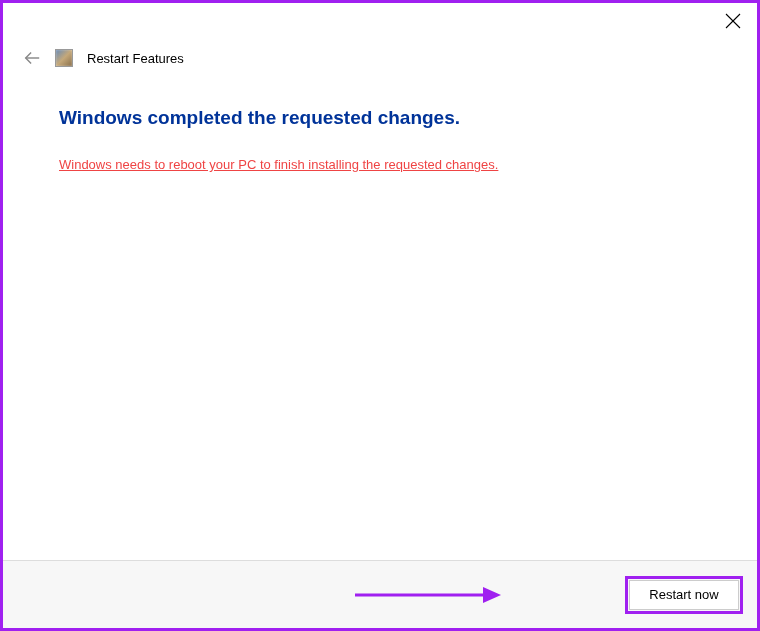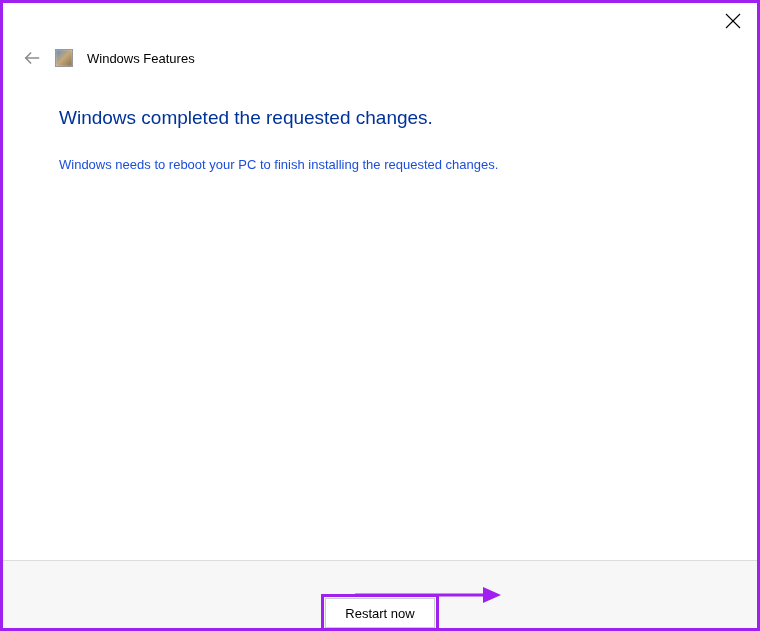--- a/index.html
+++ b/index.html
@@ -57,38 +57,38 @@
       font-size: 13px;
       color: #000;
     }
     .content {
       flex: 1;
       padding: 40px 50px 0 56px;
     }
     .heading {
       font-size: 19px;
       color: #003399;
-      font-weight: 400;
+      font-weight: 700;
       margin-bottom: 28px;
     }
     .body-text {
       font-size: 13px;
-      color: #1d4ed8;
+      color: #ef4444;
+      text-decoration: underline;
     }
     .footer {
       height: 68px;
       border-top: 1px solid #ddd;
       background: #f7f7f7;
       display: flex;
       align-items: center;
       justify-content: flex-end;
       padding: 0 18px;
       gap: 10px;
       position: relative;
-      flex-direction: column;
     }
     .btn {
       min-width: 110px;
       height: 30px;
       background: #fff;
       border: 1px solid #ccc;
       font-size: 13px;
       cursor: pointer;
       padding: 0 14px;
     }
@@ -119,21 +119,21 @@
     <line x1="15" y1="1" x2="1" y2="15"></line>
   </svg>
 </div>
 
 <div class="header-row">
   <svg class="back-arrow" viewBox="0 0 20 20">
     <polyline points="9,4 3,10 9,16"></polyline>
     <line x1="3" y1="10" x2="18" y2="10"></line>
   </svg>
   <span class="app-icon"></span>
-  <span class="header-title">Windows Features</span>
+  <span class="header-title">Restart Features</span>
 </div>
 
 <div class="content">
   <h1 class="heading">Windows completed the requested changes.</h1>
   <p class="body-text">Windows needs to reboot your PC to finish installing the requested changes.</p>
 </div>
 
 <div class="footer">
   <div class="annotation-arrow">
     <svg viewBox="0 0 150 24">

